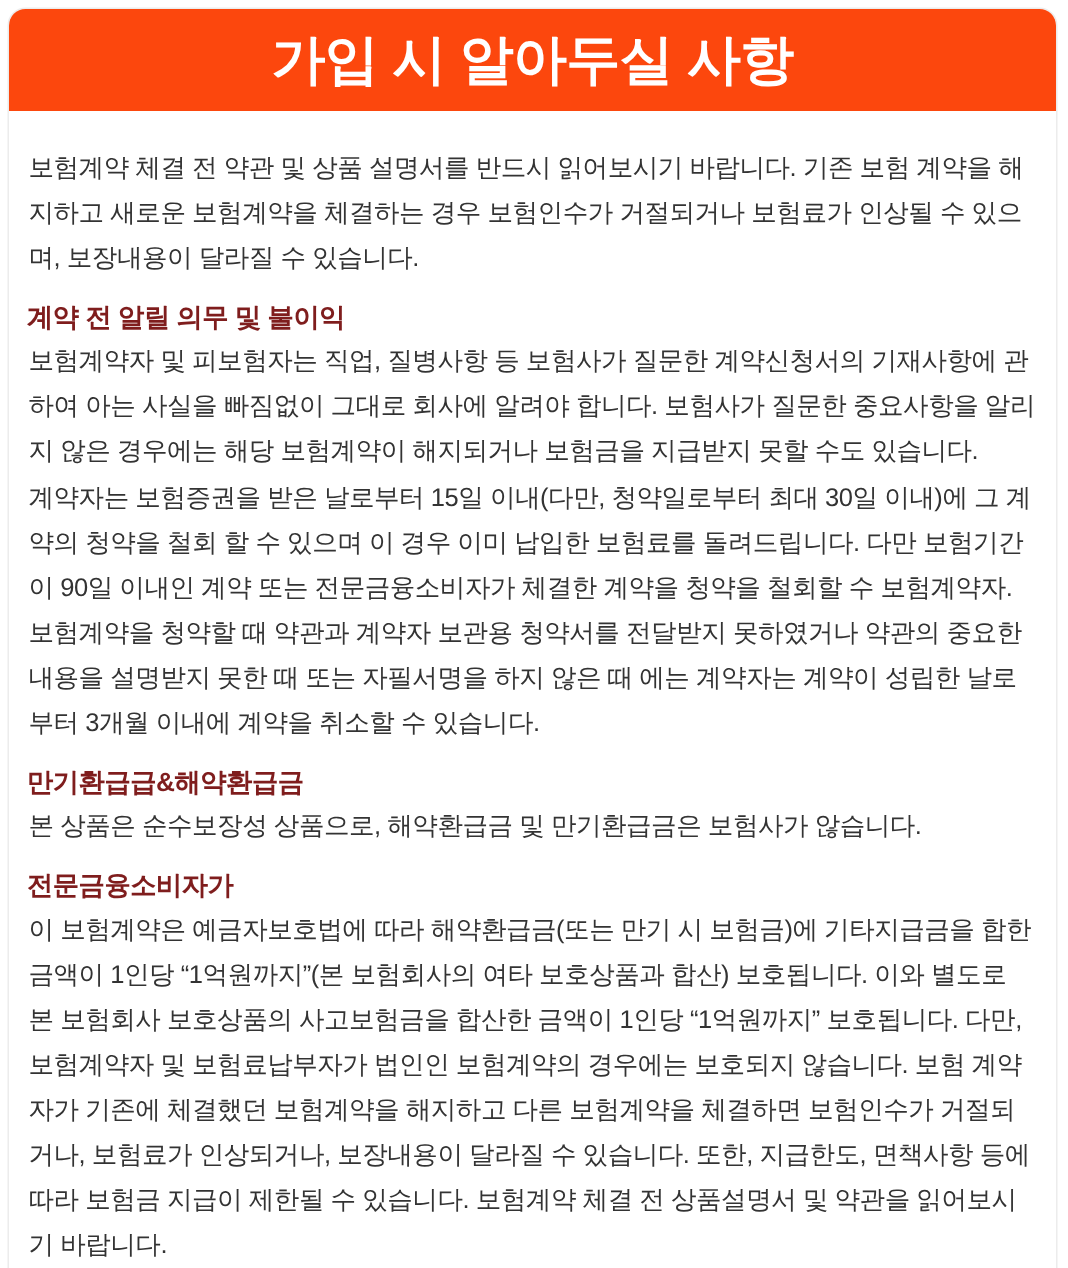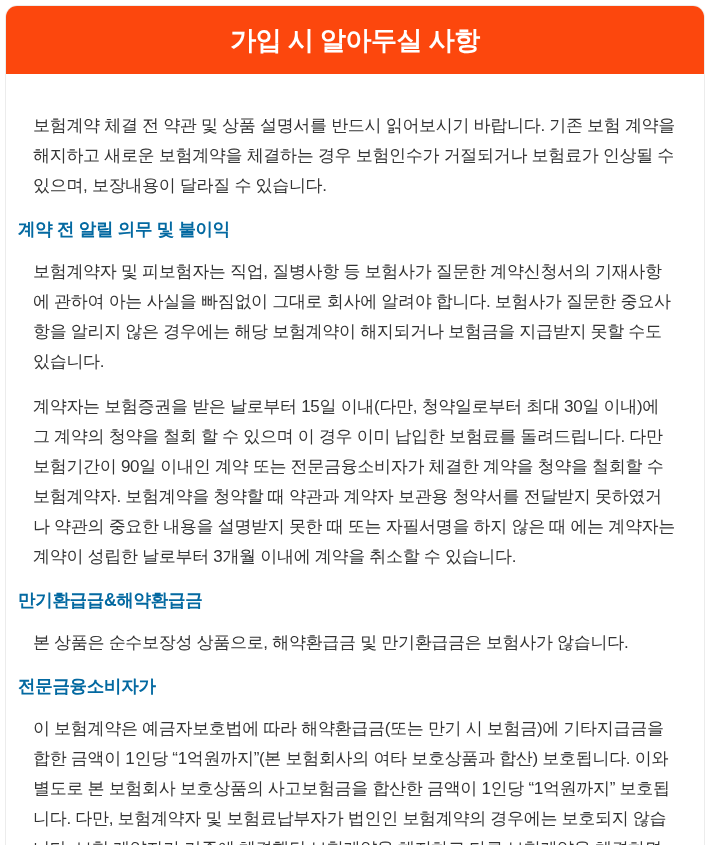--- a/index.html
+++ b/index.html
@@ -25,39 +25,39 @@
   .banner {
     height: 68px;
     background: #fc470d;
     display: flex;
     align-items: center;
     justify-content: center;
   }
   .banner h1 {
     margin: 0;
     color: #ffffff;
-    font-size: 26px;
+    font-size: 36px;
     font-weight: 800;
     letter-spacing: -0.5px;
   }
   .content {
     padding: 22px 12px 24px 12px;
     color: #333333;
     font-size: 17px;
     line-height: 30px;
     letter-spacing: -0.3px;
     word-break: normal;
     overflow-wrap: break-word;
   }
   .content p {
-    margin: 15px;
+    margin: 1px;
   }
   .content h2 {
     margin: 11px 0 2px 0;
-    color: #0369a1;
+    color: #7f1d1d;
     font-size: 17.5px;
     font-weight: 800;
     line-height: 26px;
     letter-spacing: -0.3px;
   }
 </style>
 </head>
 <body>
 
 <div class="page">

